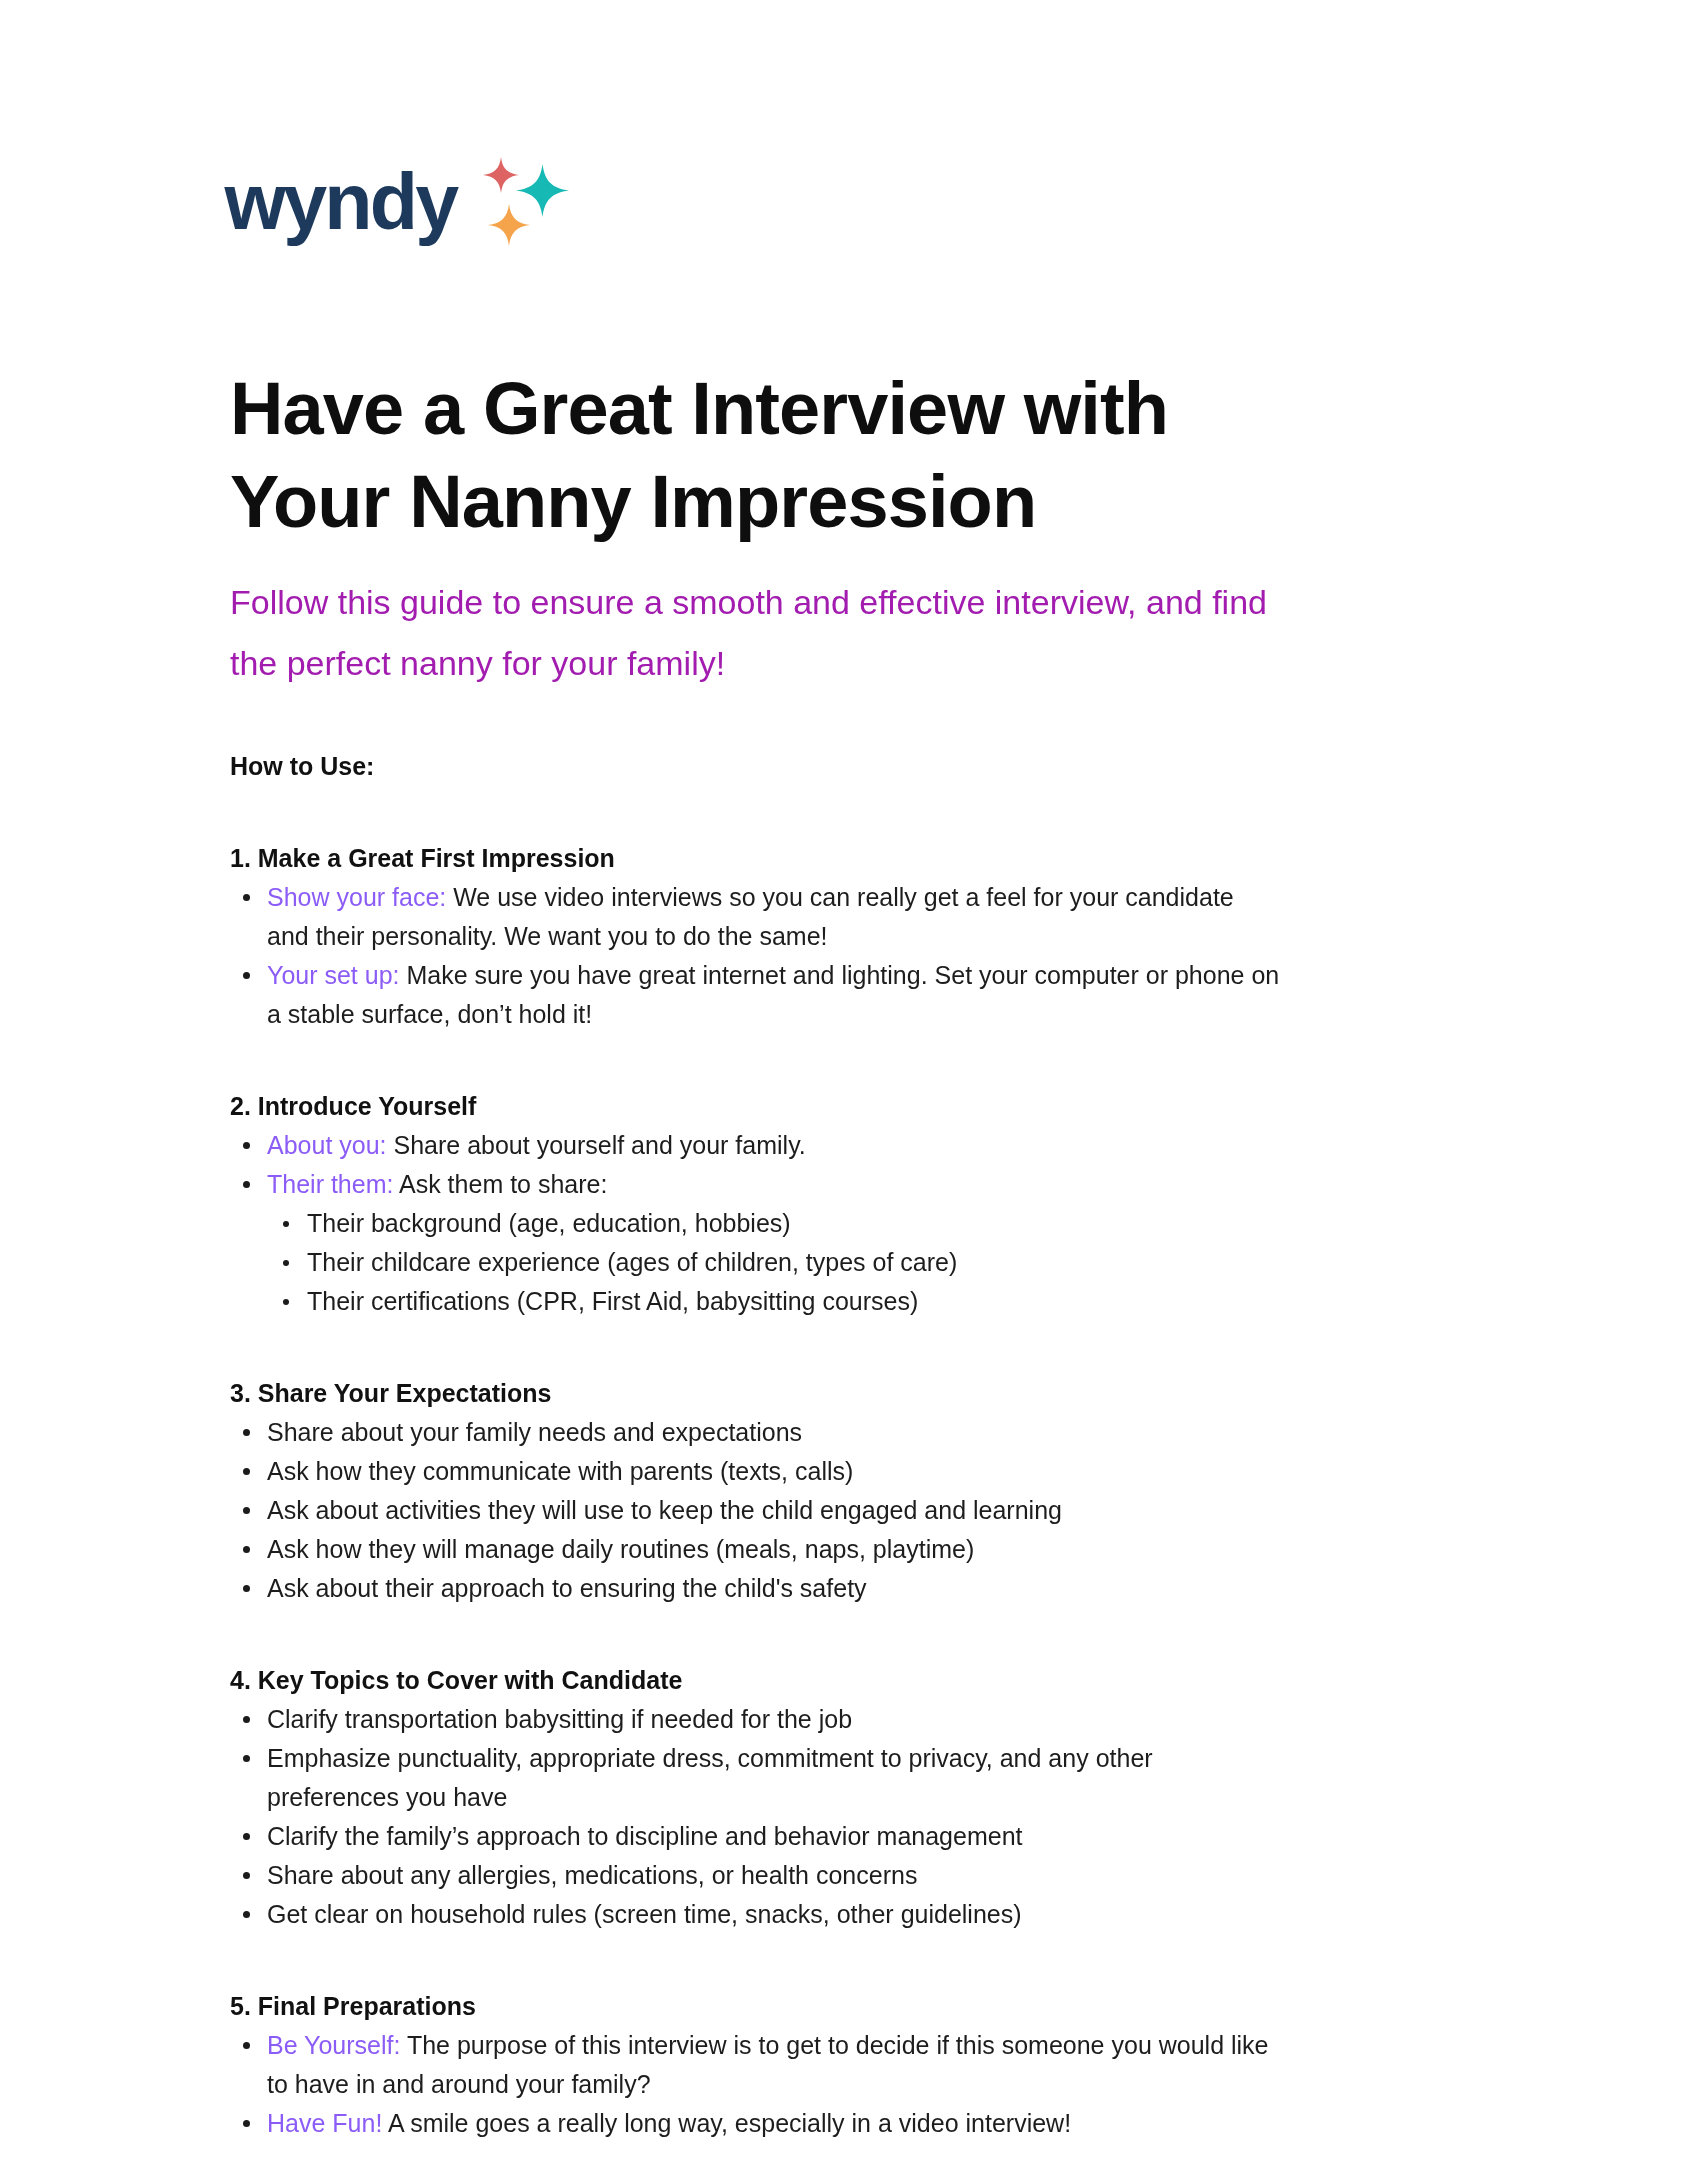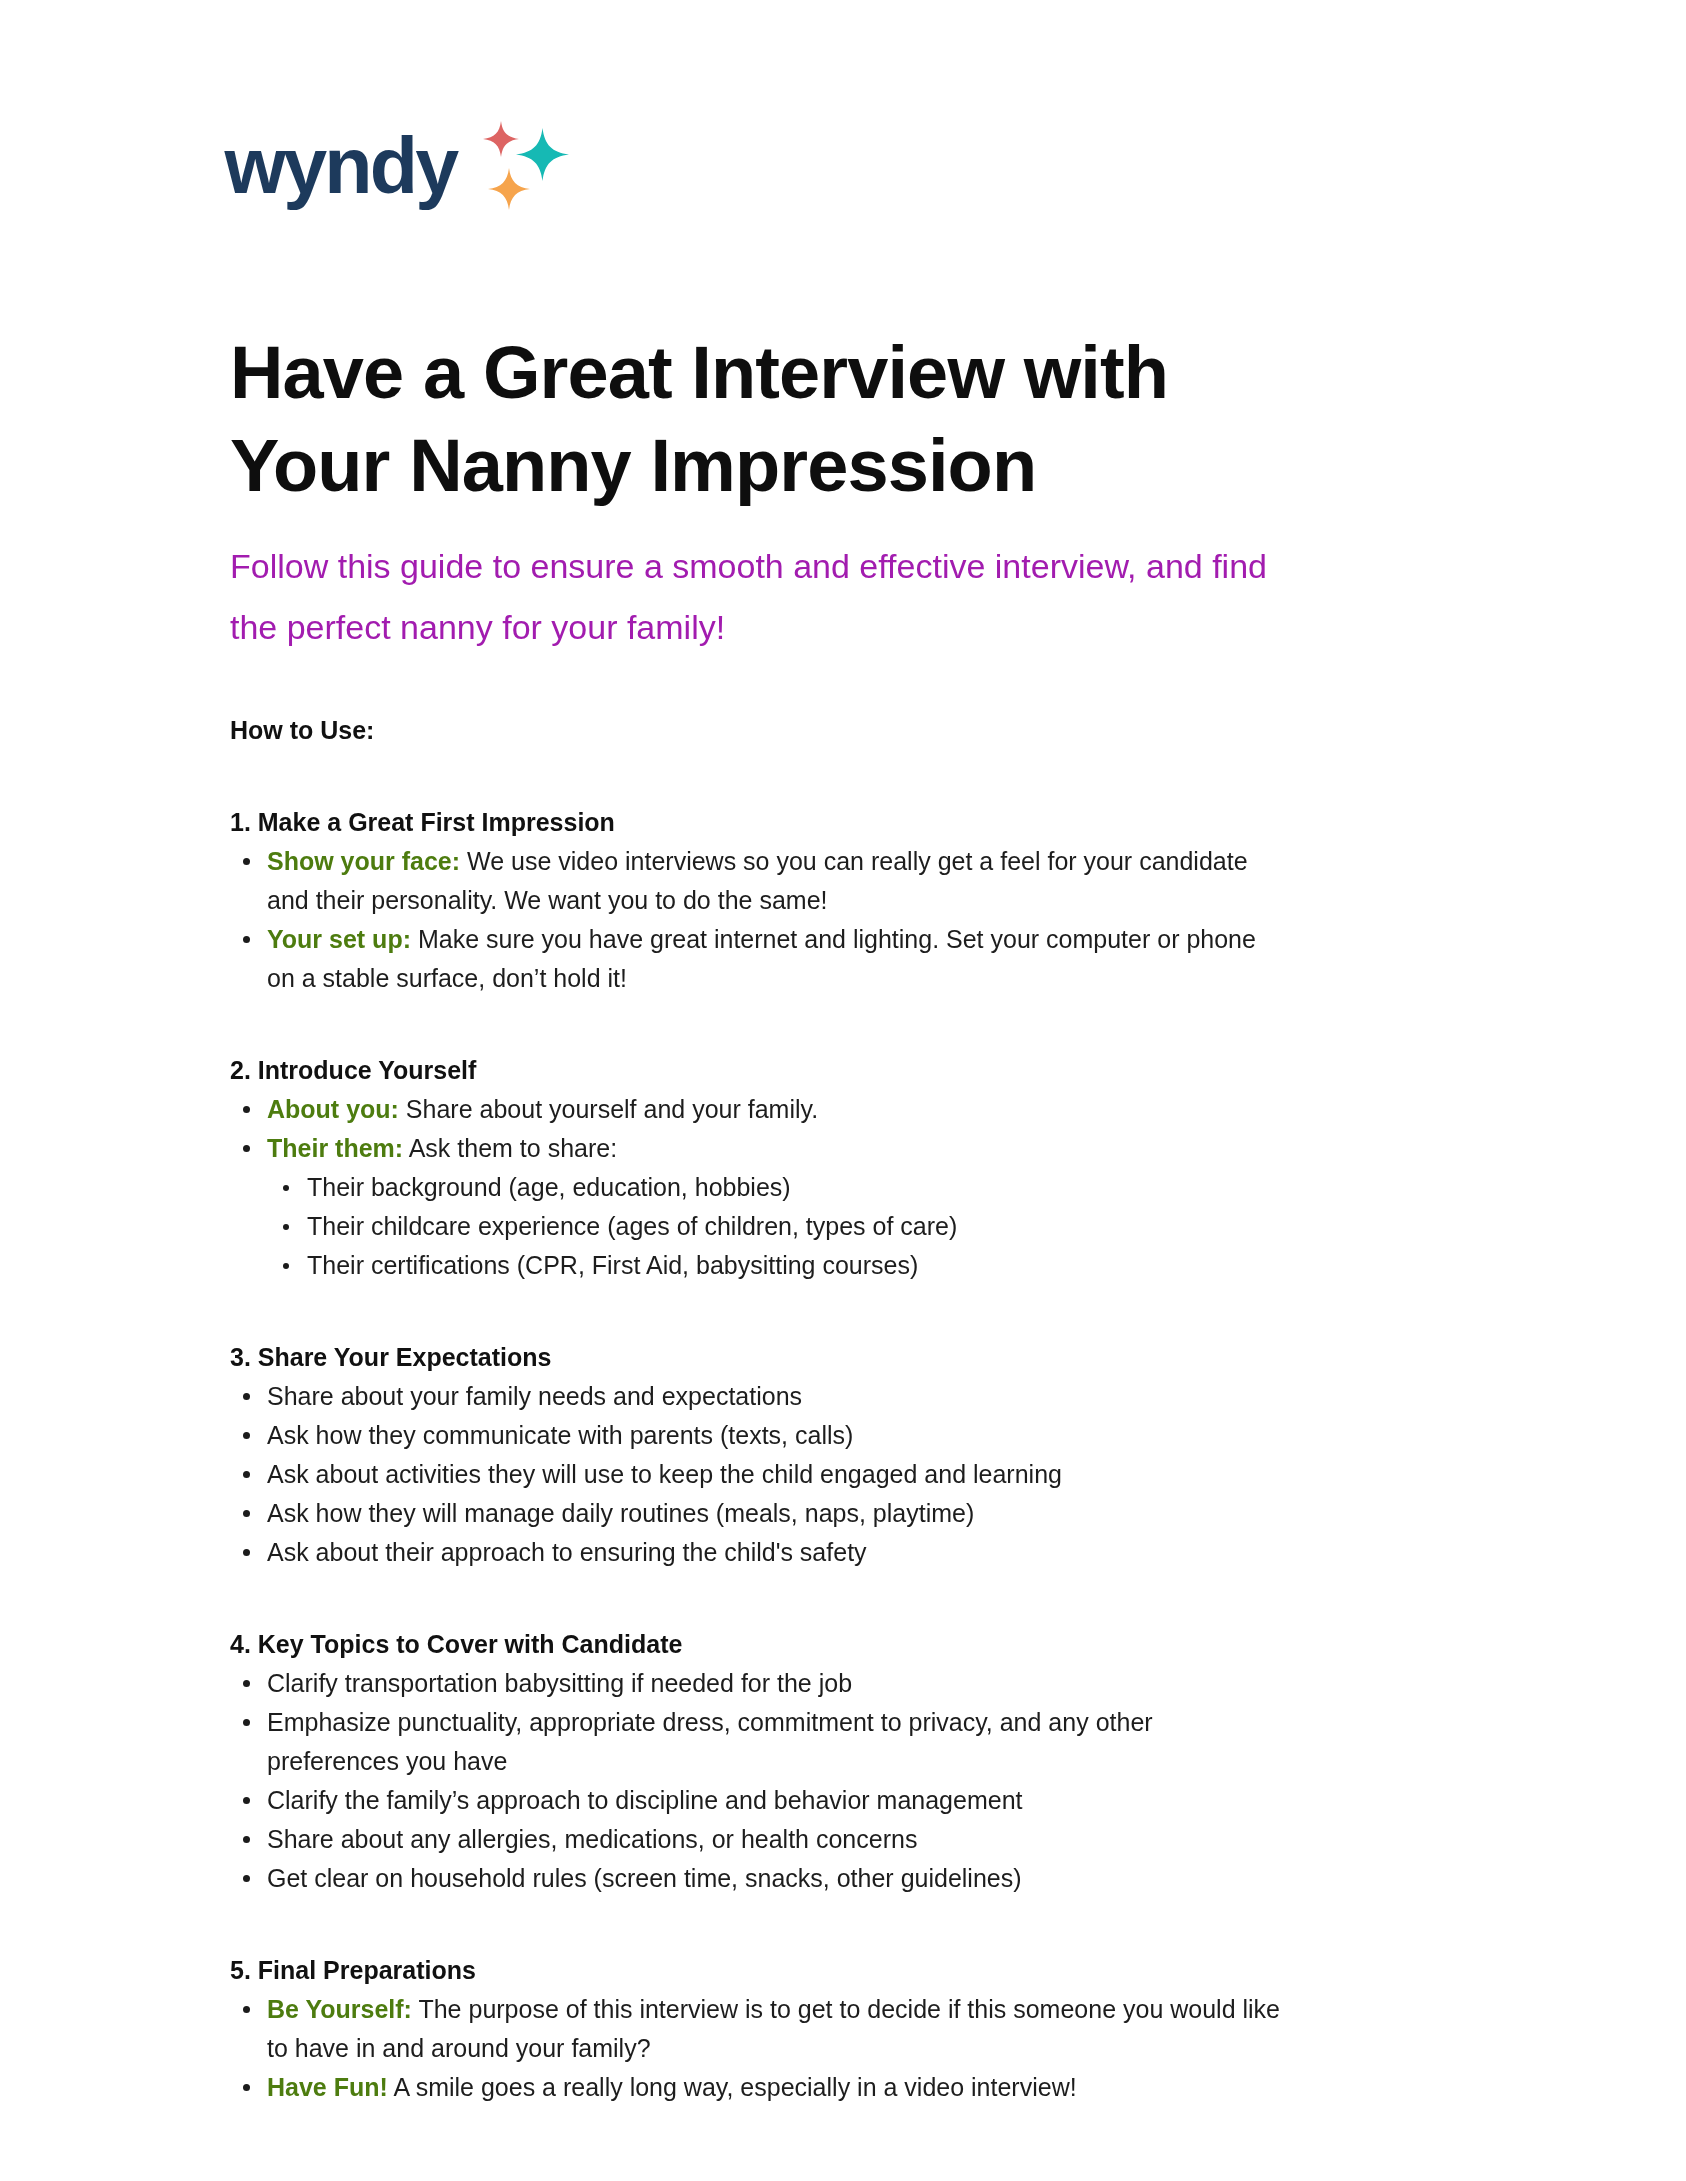--- a/index.html
+++ b/index.html
@@ -14,21 +14,21 @@
     box-sizing: border-box;
   }
   .content {
     position: absolute;
     left: 230px;
     top: 119px;
     width: 1088px;
   }
 
   
-  .logo { position: relative; height: 107px; }
+  .logo { position: relative; height: 107px; margin-top: 36px; }
   .logo-word {
     position: absolute;
     left: -5.5px;
     top: 7.3px;
     font-size: 79px;
     font-weight: 700;
     letter-spacing: -2.8px;
     color: #1d3a5c;
     line-height: 1;
   }
@@ -75,21 +75,21 @@
   .list { }
   .li {
     position: relative;
     padding-left: 37px;
     width: 1051px;
     font-size: 25px;
     line-height: 39px;
     color: #1d1d1d;
     box-sizing: border-box;
   }
-  .li b { font-weight: 700; color: #4d7c0f; }
+  .li b { font-weight: 400; color: #8b5cf6; }
   .dot {
     position: absolute;
     left: 13px;
     top: 15.6px;
     width: 7.3px;
     height: 7.3px;
     border-radius: 50%;
     background: #1b1b1b;
   }
   .li.sub { padding-left: 77px; }

